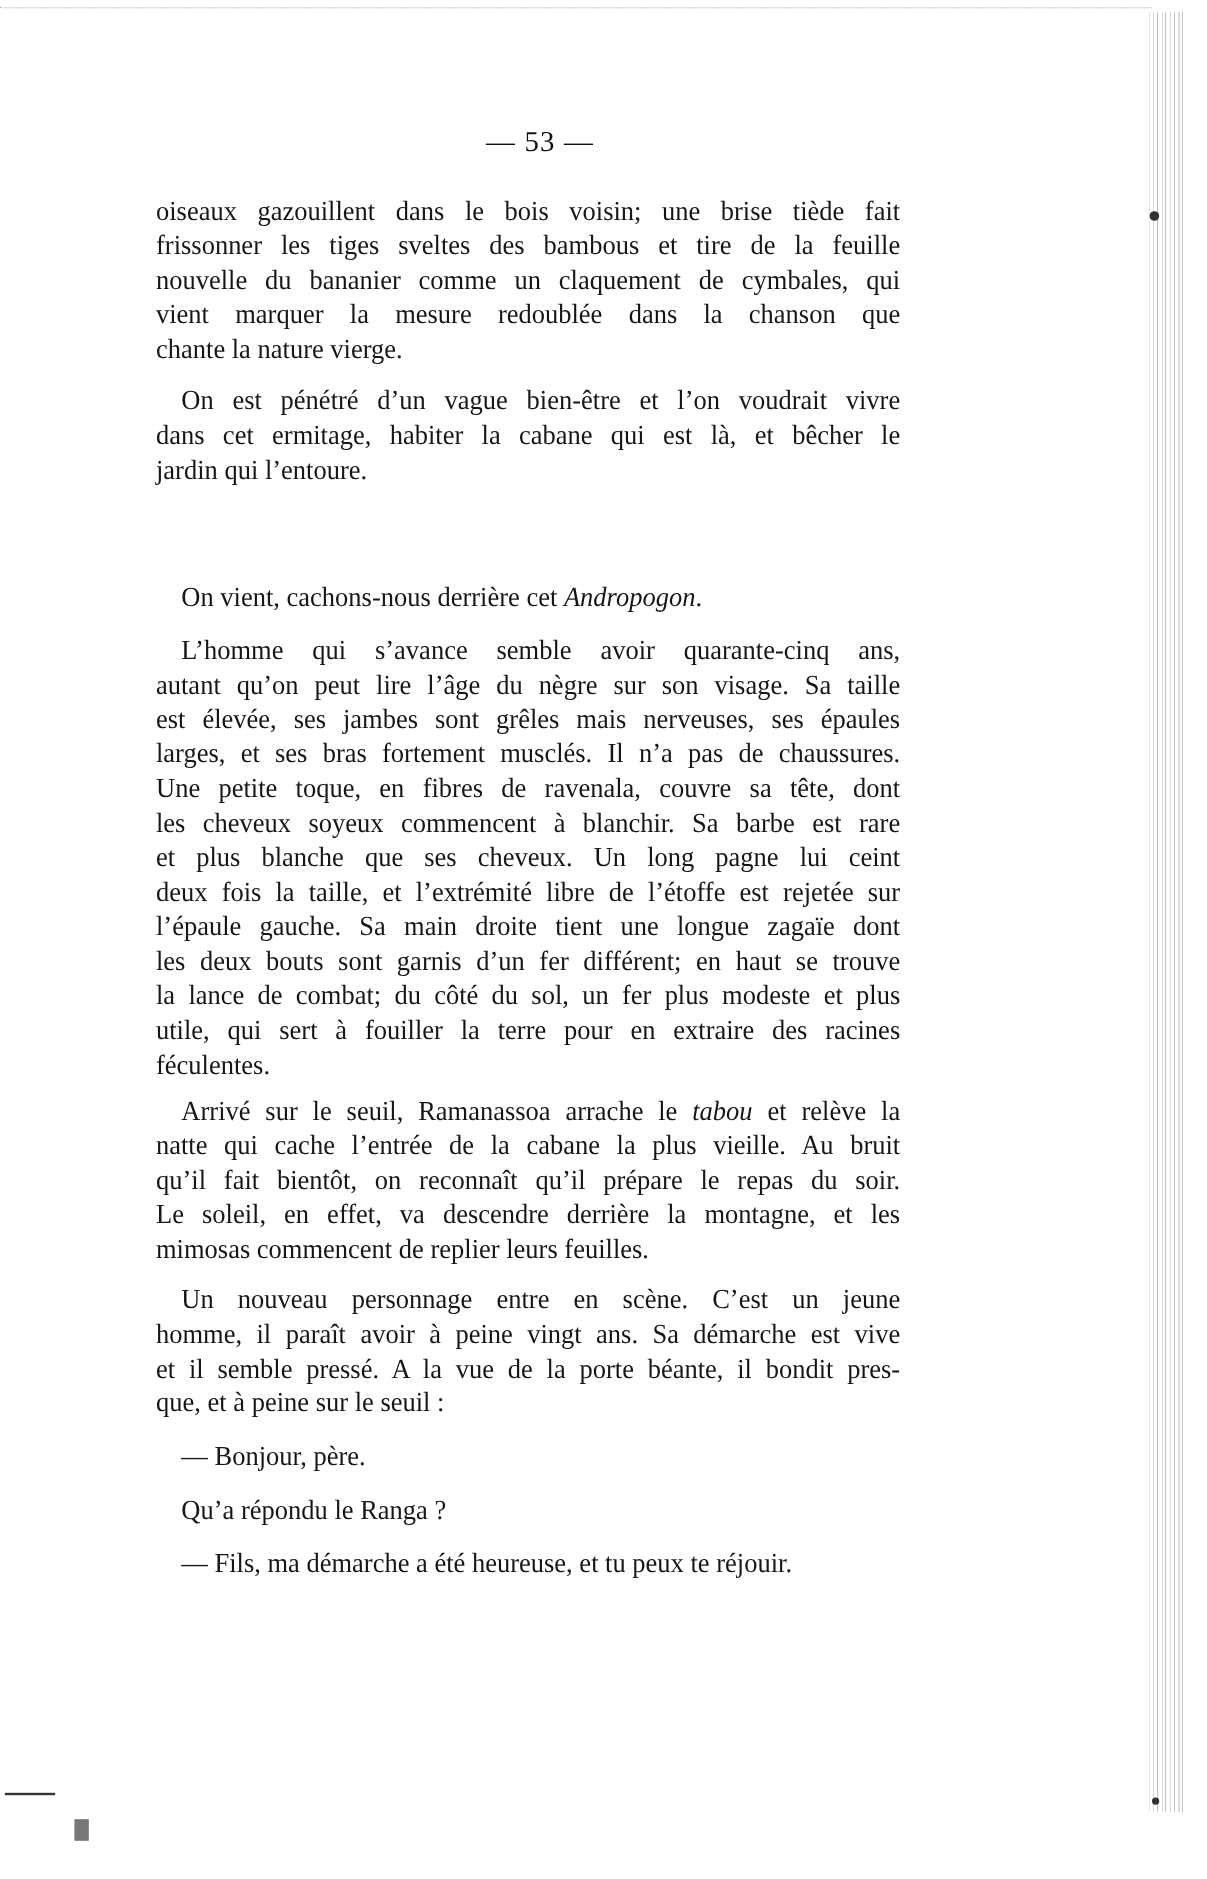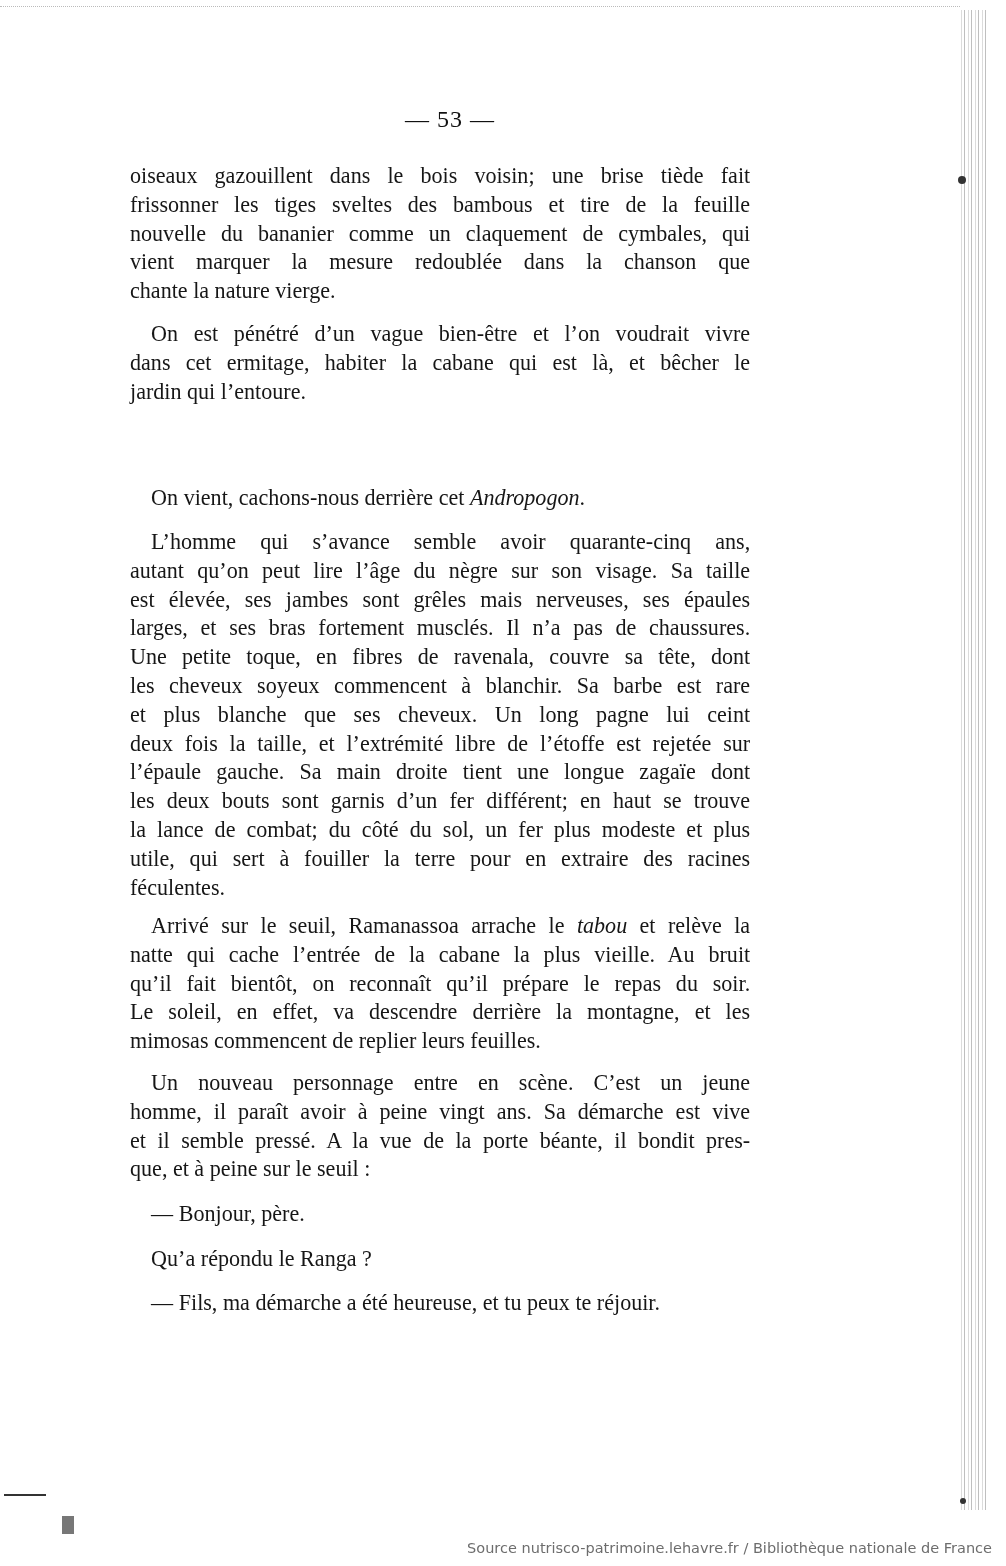--- a/index.html
+++ b/index.html
@@ -103,14 +103,13 @@
   <div class="text-block" style="top:1200px;">
     <span class="line indent last">— Bonjour, père.</span>
   </div>
   <div class="text-block" style="top:1245px;">
     <span class="line indent last">Qu’a répondu le Ranga ?</span>
   </div>
   <div class="text-block" style="top:1289px;">
     <span class="line indent last">— Fils, ma démarche a été heureuse, et tu peux te réjouir.</span>
   </div>
 
-  <div class="footer-source">Source nutrisco-patrimoine.lehavre.fr / Bibliothèque nationale de France</div>
 </div>
 
 </body></html>

